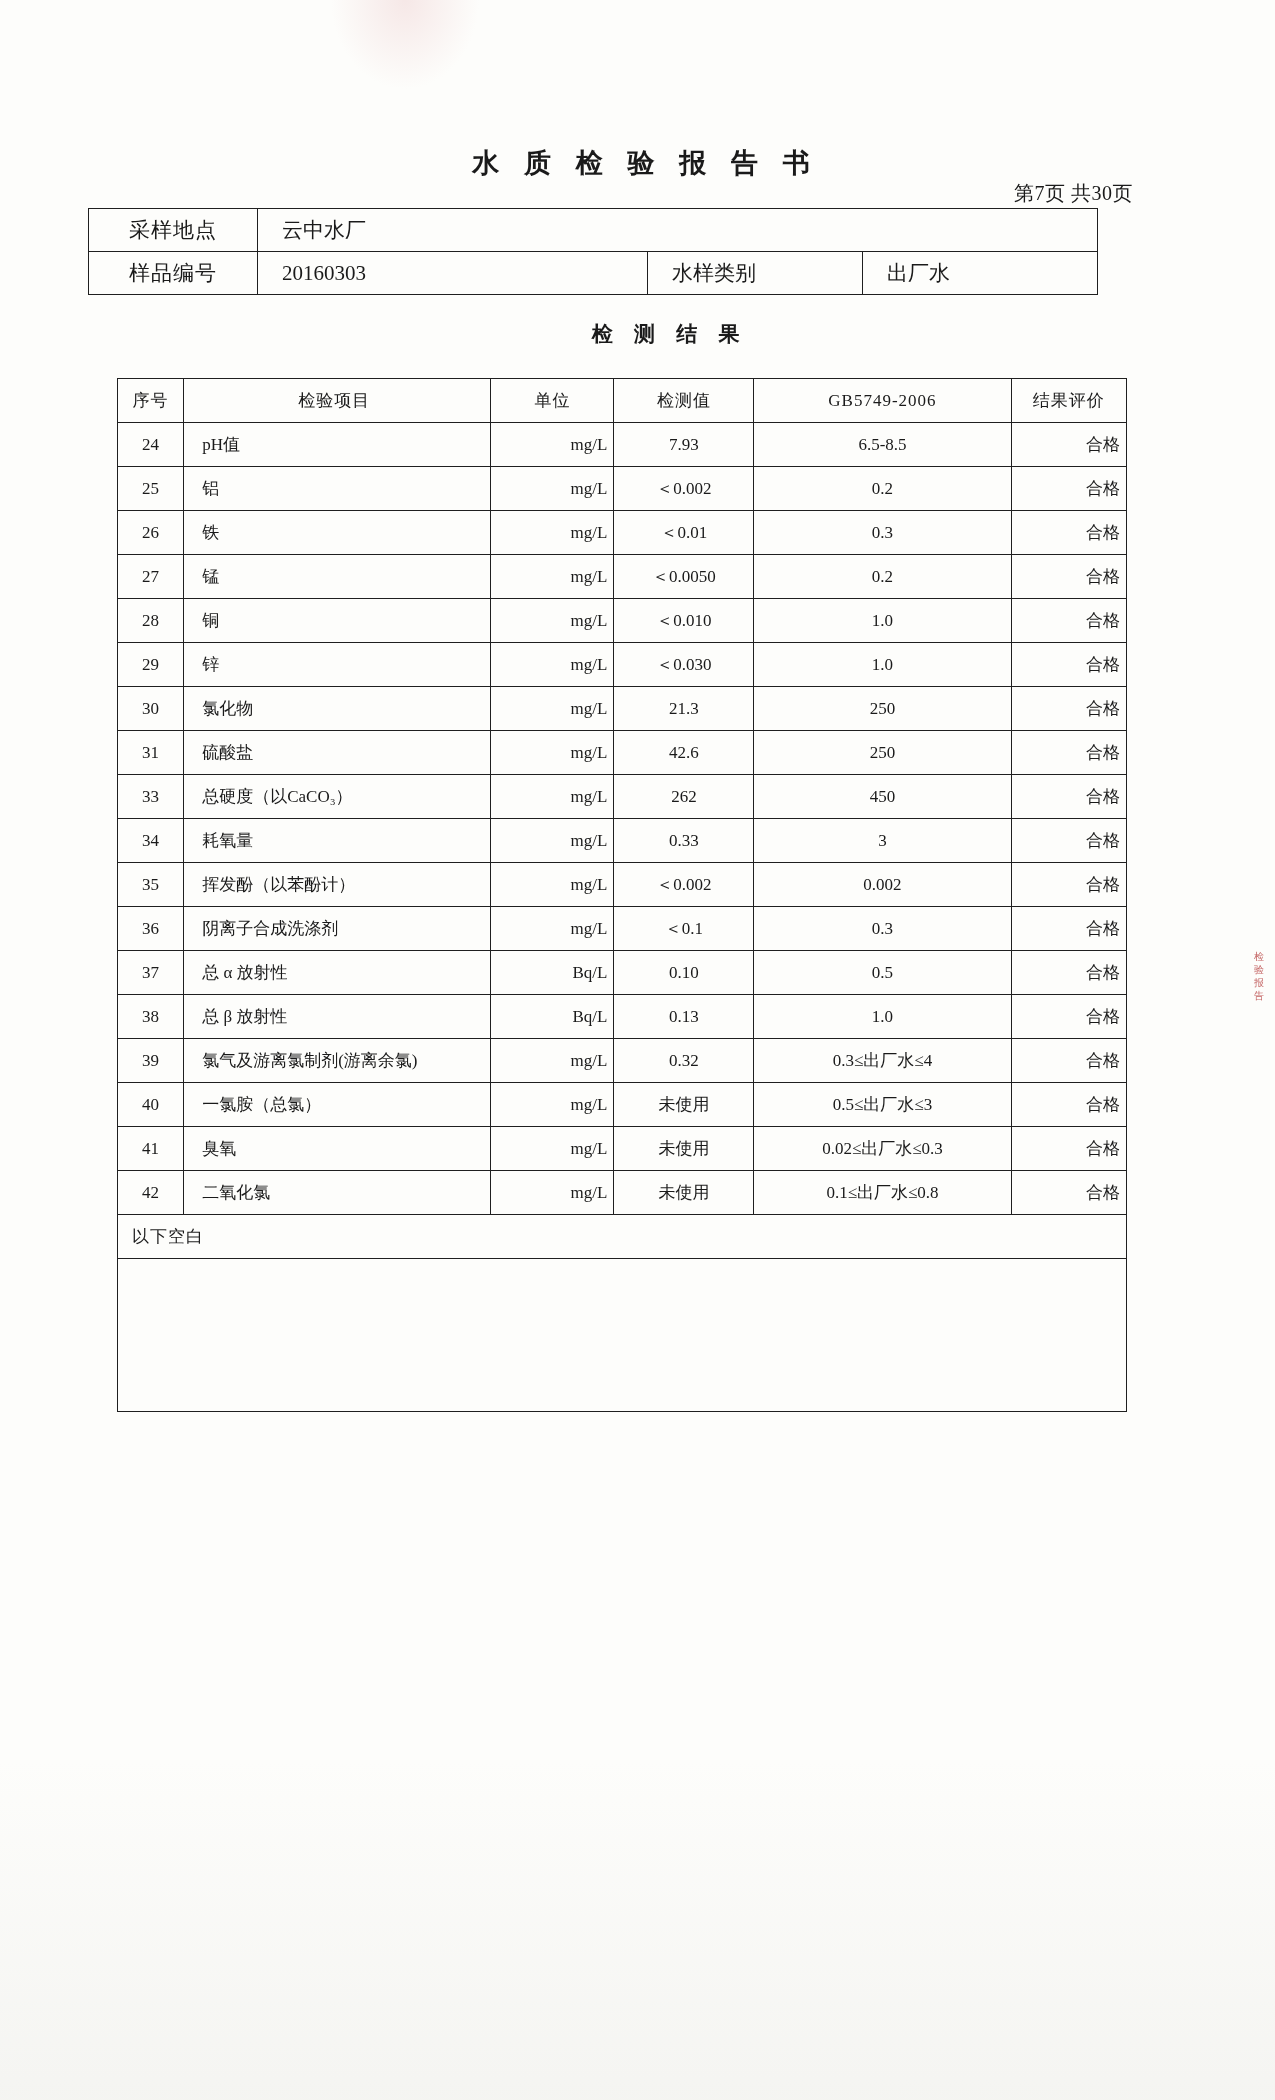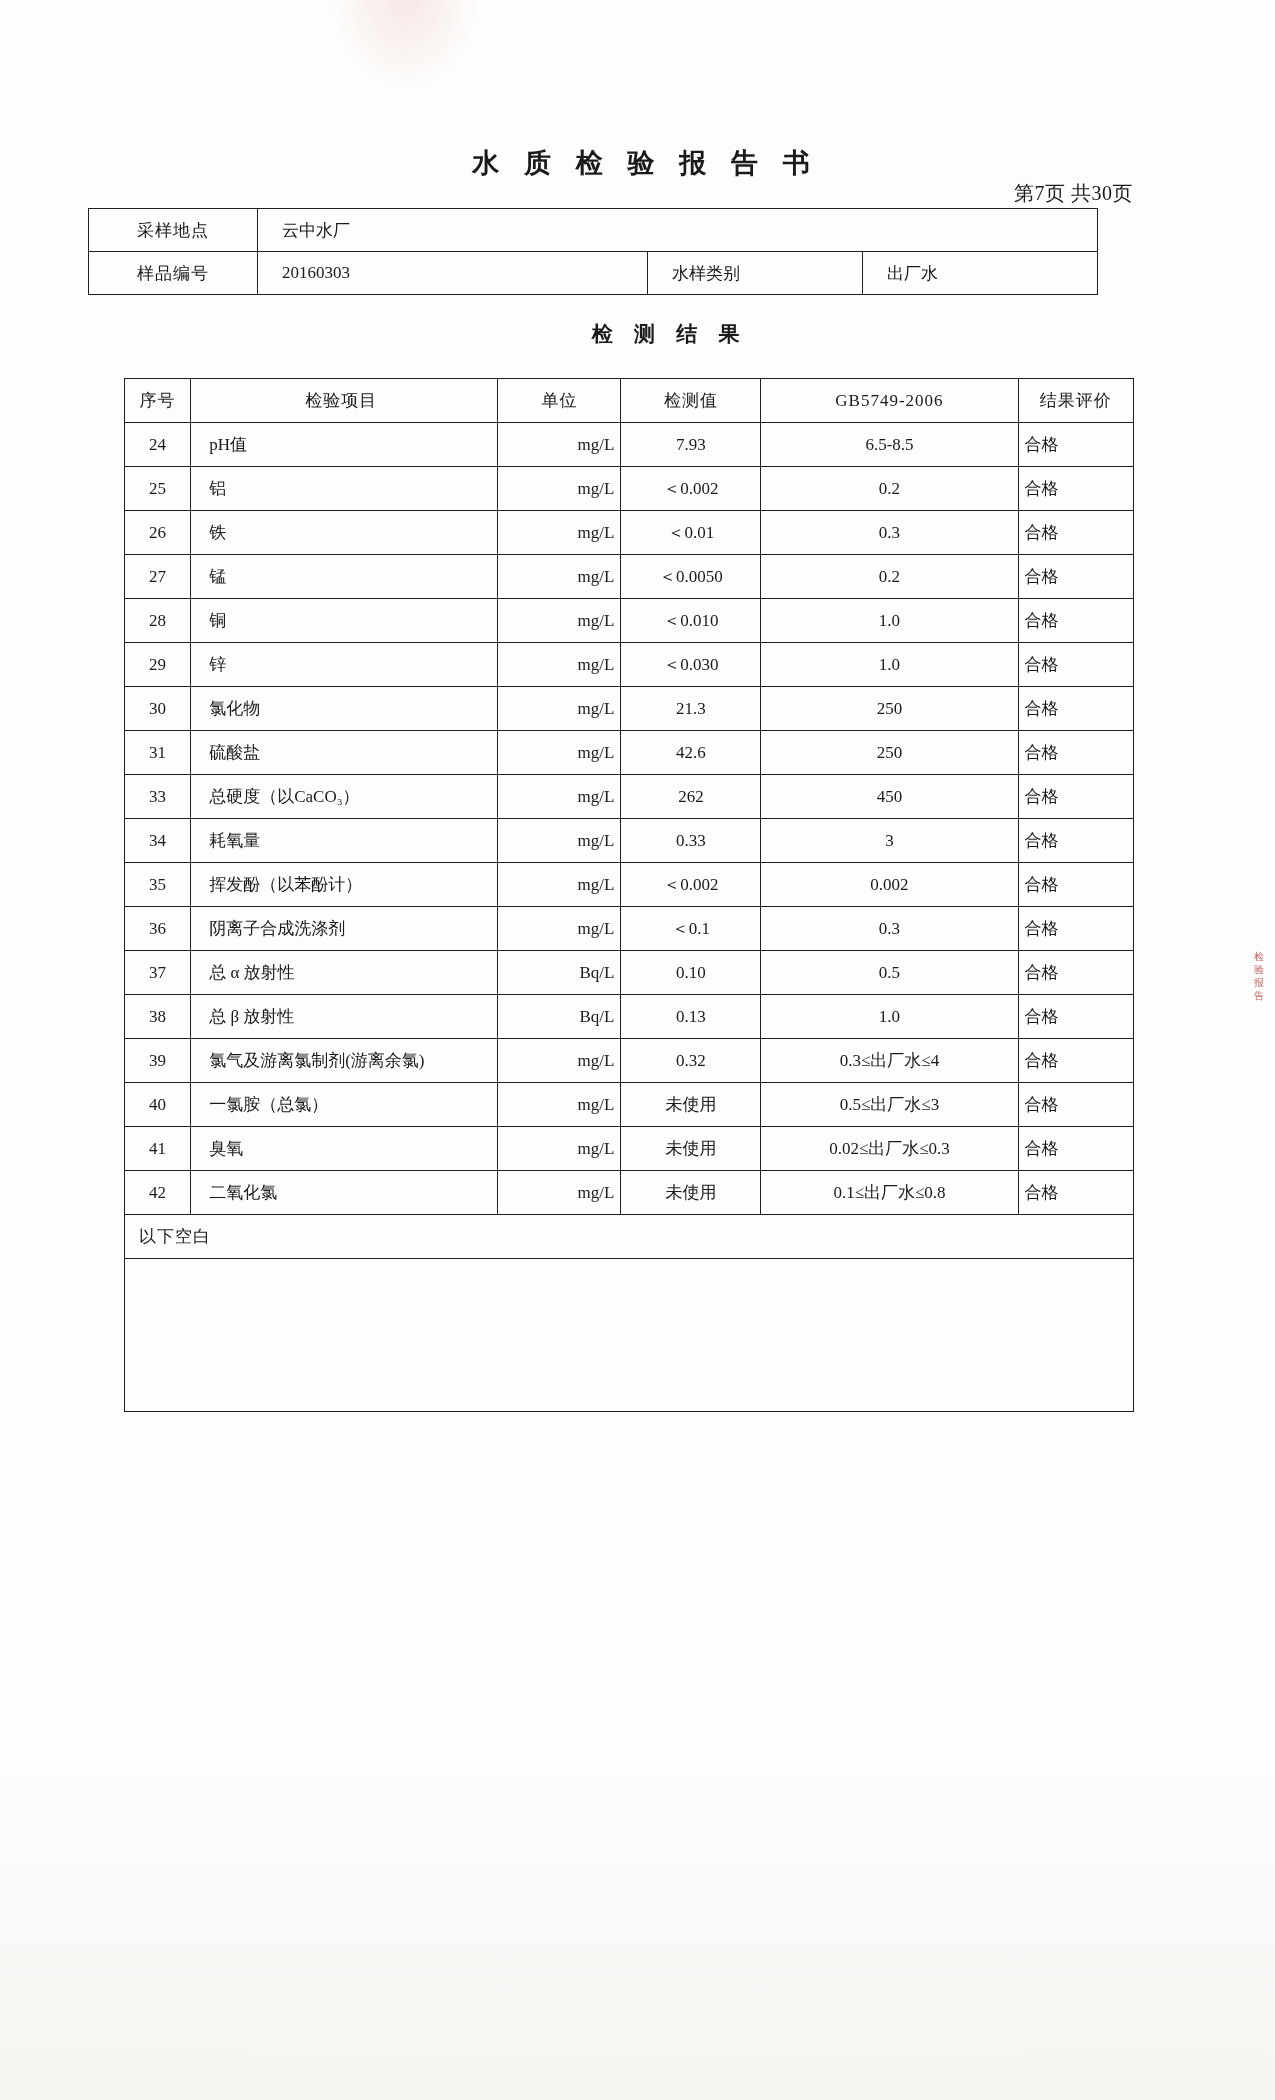--- a/index.html
+++ b/index.html
@@ -52,21 +52,21 @@
     right: 142px; top: 180px;
     font-size: 20px;
     letter-spacing: 0.5px;
   }
   
   .info-table {
     position: absolute;
     left: 88px; top: 208px;
     width: 1010px;
     border-collapse: collapse;
-    font-size: 17px;
+    font-size: 21px;
   }
   .info-table td {
     border: 1px solid #1f1f1f;
     height: 42px;
     padding: 0 10px;
     vertical-align: middle;
   }
   .lbl-cell {
     width: 148px;
     text-align: center;
@@ -81,21 +81,21 @@
     width: 1275px;
     text-align: center;
     font-size: 21px;
     font-weight: bold;
     letter-spacing: 8px;
     margin-left: 32px;
   }
   
   .results-wrap {
     position: absolute;
-    left: 100px; top: 378px;
+    left: 93px; top: 378px;
     width: 1010px;
     padding-left: 24px;
   }
   table.results {
     width: 1010px;
     border-collapse: collapse;
     font-size: 17px;
   }
   table.results th, table.results td {
     border: 1px solid #1f1f1f;
@@ -106,21 +106,21 @@
   }
   table.results th {
     text-align: center;
     letter-spacing: 1px;
   }
   .c-no    { width: 58px;  text-align: center; }
   .c-item  { width: 312px; text-align: left; padding-left: 18px !important; }
   .c-unit  { width: 120px; text-align: right; }
   .c-val   { width: 138px; text-align: center; }
   .c-std   { width: 268px; text-align: center; }
-  .c-eval  { width: 114px; text-align: left; }
+  .c-eval  { width: 114px; text-align: right; }
   
   td.c-val, th.c-val { border-right: 3px double #1f1f1f; }
   .blank-row td {
     height: 48px;
     text-align: left;
     padding-left: 14px !important;
     letter-spacing: 1px;
   }
   .blank-body {
     border: 1px solid #1f1f1f;

